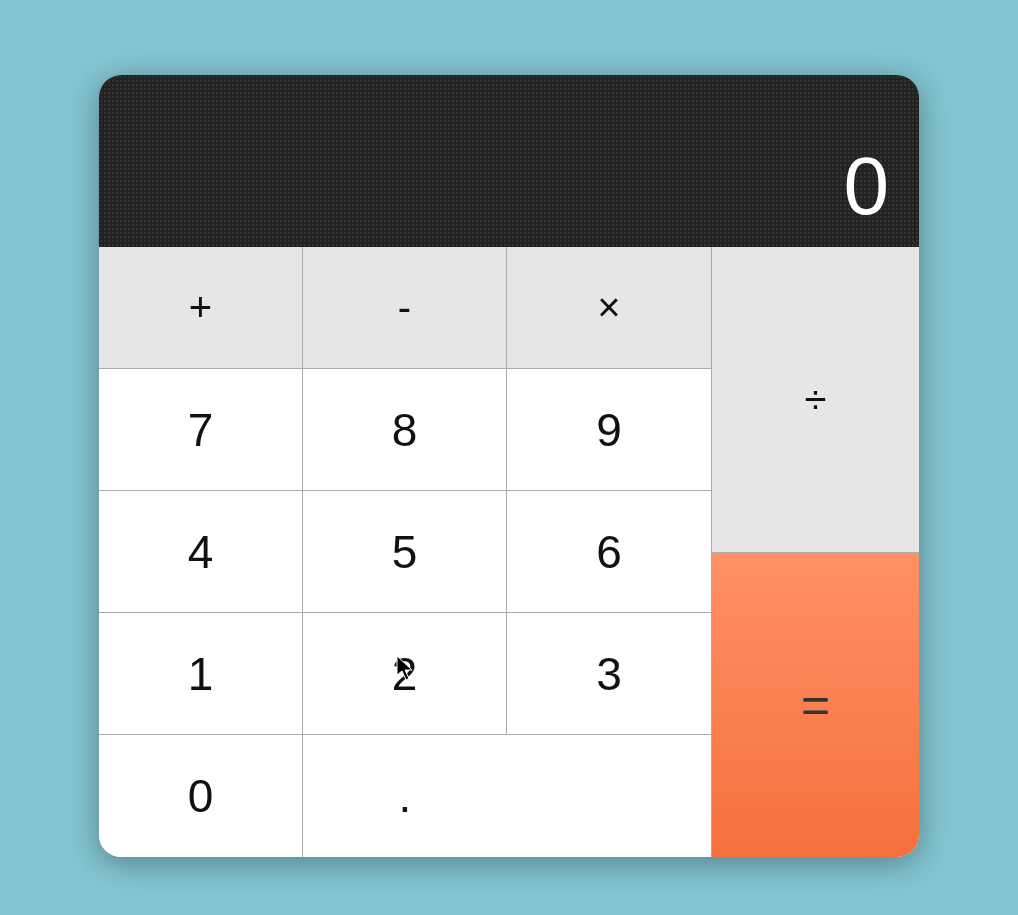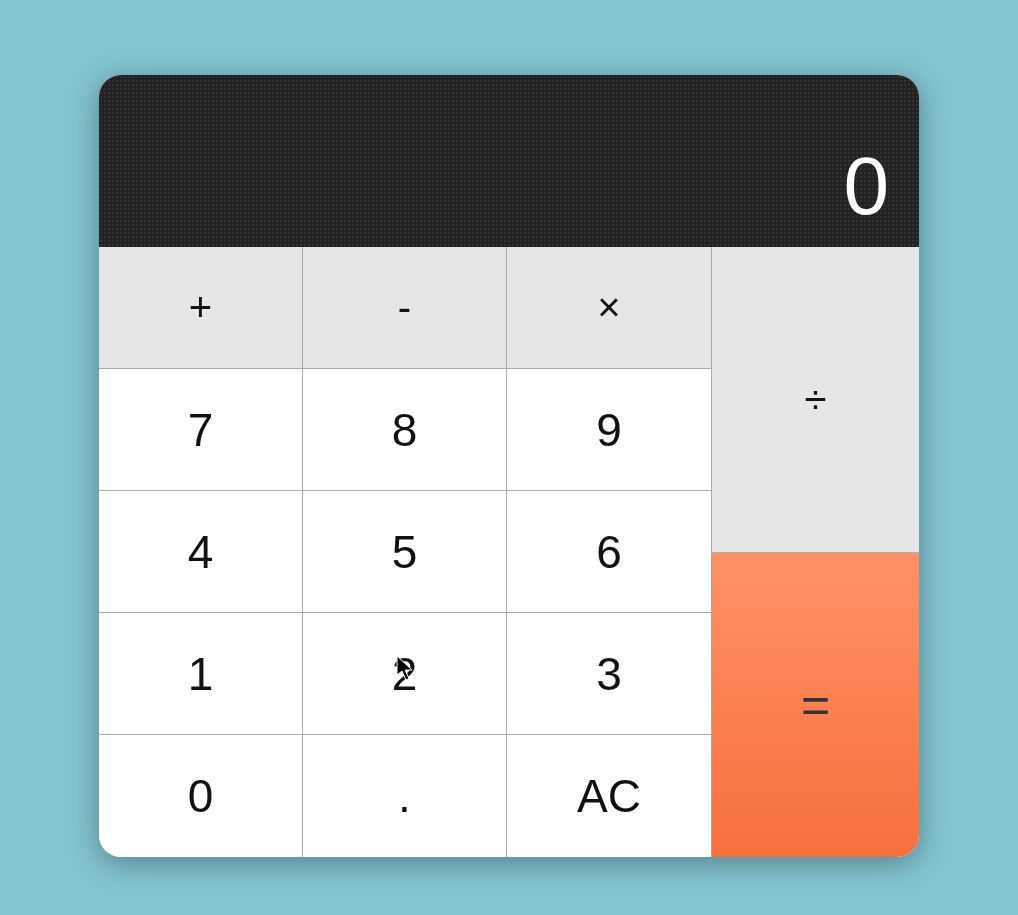--- a/index.html
+++ b/index.html
@@ -136,21 +136,20 @@
         <div class="key num-key">6</div>
       </div>
       <div class="row">
         <div class="key num-key">1</div>
         <div class="key num-key">2</div>
         <div class="key num-key">3</div>
       </div>
       <div class="row">
         <div class="key num-key">0</div>
         <div class="key num-key">.</div>
-        <div class="key num-key">AC</div>
       </div>
     </div>
     <div class="right-block">
       <div class="key right-col-key divide-key" style="background:#e6e6e6;font-size:40px;">÷</div>
       <div class="equals">=</div>
     </div>
   </div>
 </div>
 
 <div class="cursor">

